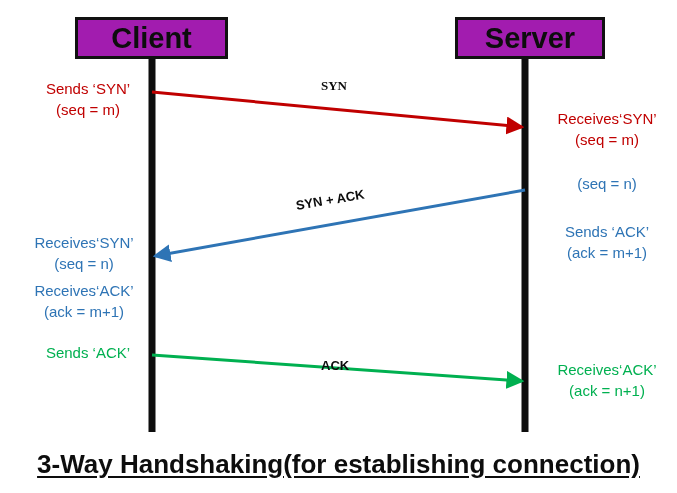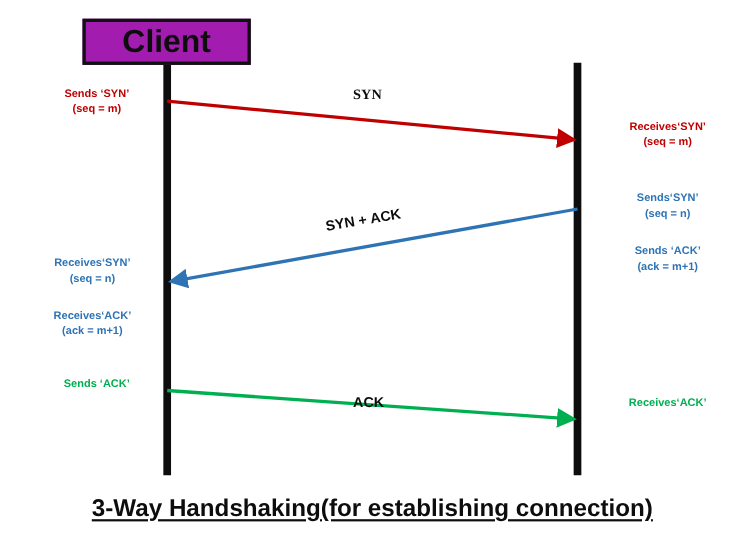--- a/index.html
+++ b/index.html
@@ -41,22 +41,22 @@
     color: #0d0d0d;
     letter-spacing: 0px;
     line-height: 1;
   }
   #client-box { left: 75px;  top: 17px; width: 153px; height: 42px; }
   #server-box { left: 455px; top: 17px; width: 150px; height: 42px; }
 
   
   .annot {
     position: absolute;
-    font-size: 10px;
-    font-weight: bold;
+    font-size: 15px;
+    font-weight: normal;
     line-height: 1.38;
     text-align: center;
     white-space: nowrap;
   }
   .annot .ln { display: block; }
   .red   { color: #c00000; }
   .blue  { color: #2e74b5; }
   .green { color: #00b050; }
 
   
@@ -69,21 +69,21 @@
   }
   #caption-synack { transform: rotate(-9.5deg); transform-origin: left center; }
 
   
   #diagram-title {
     position: absolute;
     left: 0;
     top: 449px;
     width: 677px;
     text-align: center;
-    font-size: 22px;
+    font-size: 26px;
     font-weight: bold;
     color: #0d0d0d;
     text-decoration: underline;
     text-underline-offset: 3px;
     white-space: nowrap;
   }
 </style>
 </head>
 <body>
 
@@ -110,20 +110,23 @@
 
     <line x1="525" y1="190" x2="155" y2="256" stroke="#2e74b5" stroke-width="3" marker-end="url(#head-blue)"></line>
 
     <line x1="152" y1="355" x2="522" y2="381" stroke="#00b050" stroke-width="3" marker-end="url(#head-green)"></line>
   </svg>
 
   <div id="client-box" class="node-box">
     <span class="node-label">Client</span>
   </div>
 
+  <div id="server-box" class="node-box">
+    <span class="node-label">Server</span>
+  </div>
 
   <div class="arrow-caption" style="left:321px; top:78px;font-family:Liberation Serif, serif;">SYN</div>
 
   <div class="arrow-caption" id="caption-synack" style="left:296px; top:198px;">SYN + ACK</div>
 
   <div class="arrow-caption" style="left:321px; top:338px;margin-top:20px;">ACK</div>
 
   <div class="annot red" style="left:28px; top:79px; width:120px;">
     <span class="ln">Sends ‘SYN’</span>
     <span class="ln">(seq = m)</span>
@@ -142,28 +145,28 @@
   <div class="annot green" style="left:28px; top:343px; width:120px;">
     <span class="ln">Sends ‘ACK’</span>
   </div>
 
   <div class="annot red" style="left:543px; top:109px; width:128px;">
     <span class="ln">Receives‘SYN’</span>
     <span class="ln">(seq = m)</span>
   </div>
 
   <div class="annot blue" style="left:543px; top:174px; width:128px;">
-    <span class="ln">Sends‘SYN’</span>
     <span class="ln">(seq = n)</span>
   </div>
 
   <div class="annot blue" style="left:543px; top:222px; width:128px;">
     <span class="ln">Sends ‘ACK’</span>
     <span class="ln">(ack = m+1)</span>
   </div>
 
   <div class="annot green" style="left:543px; top:360px; width:128px;">
     <span class="ln">Receives‘ACK’</span>
+    <span class="ln">(ack = n+1)</span>
   </div>
 
   <div id="diagram-title">3-Way Handshaking(for establishing connection)</div>
 
 </div>
 
 </body></html>

